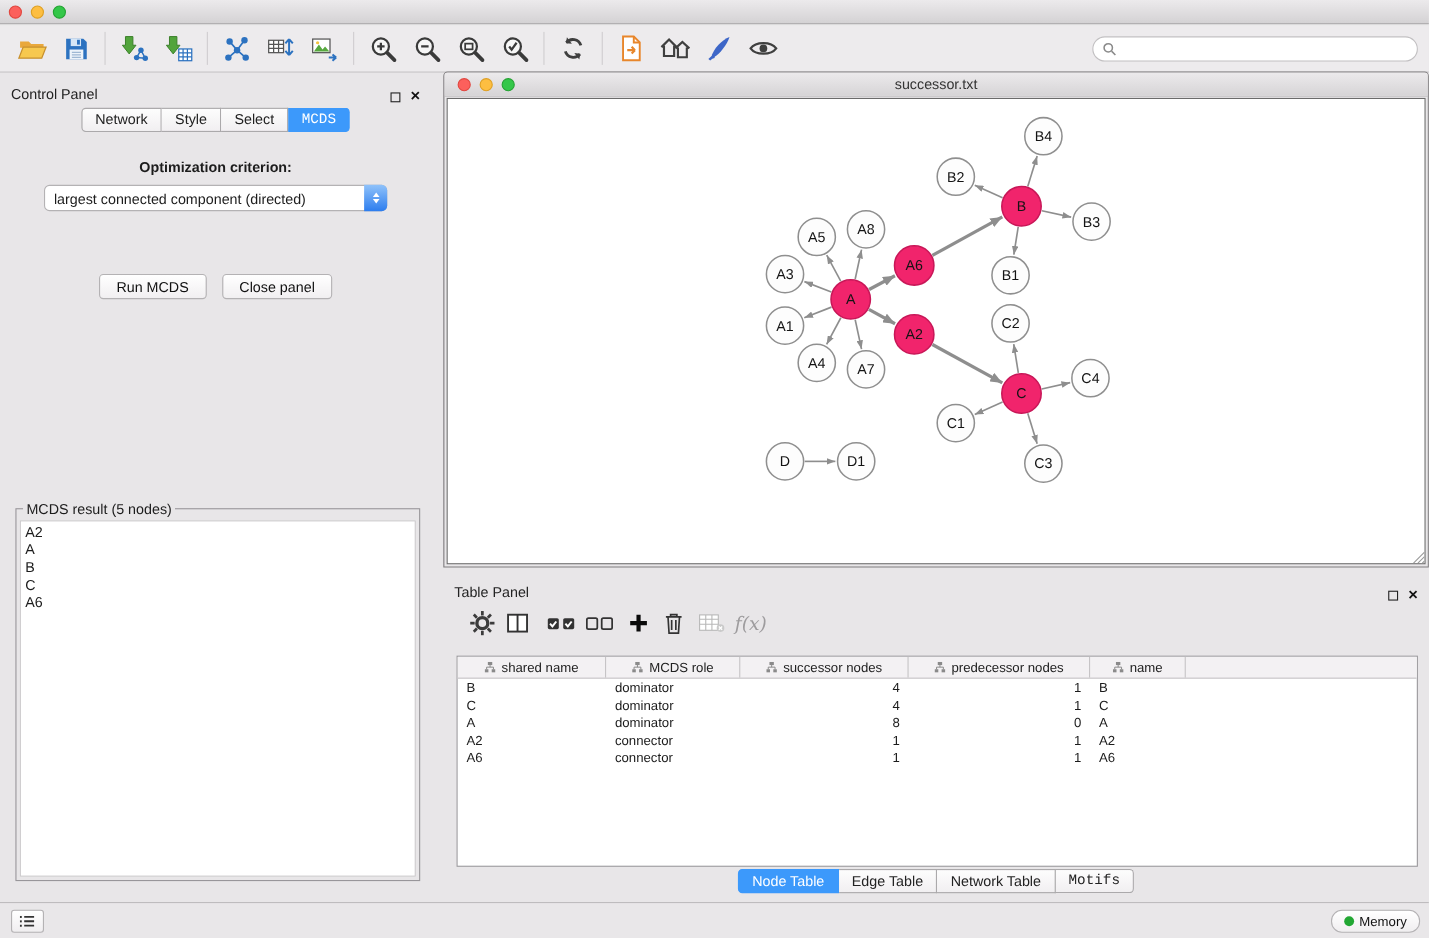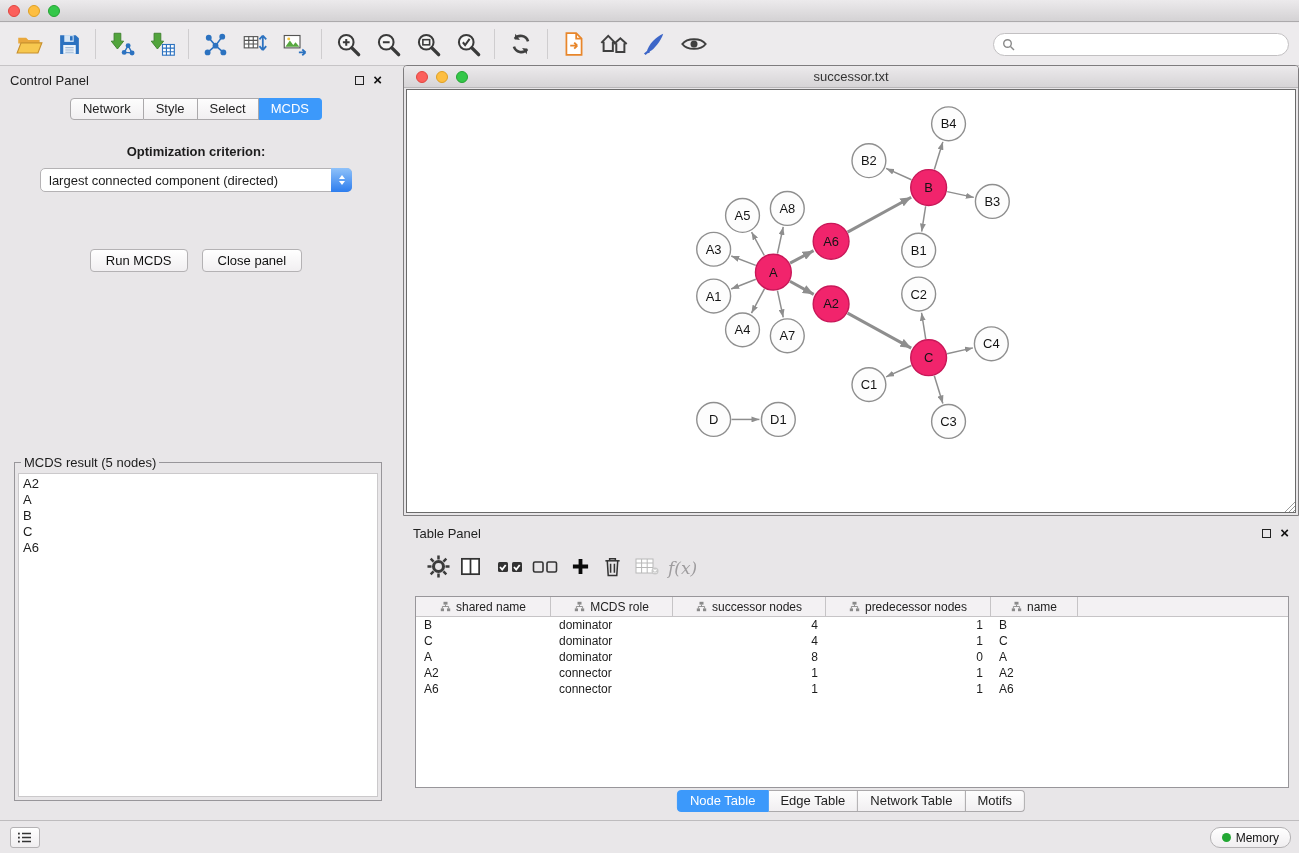--- a/index.html
+++ b/index.html
@@ -19,32 +19,32 @@
   
   .toolbar{position:absolute;left:0;top:23px;width:1299px;height:43px;background:#EDEBED;
     border-bottom:1px solid #C6C4C6;display:flex;align-items:center;padding-left:12px;}
   .tbtn{width:34px;height:36px;margin-right:6px;display:flex;align-items:center;justify-content:center;border-radius:4px;}
   .sep{width:1px;height:30px;background:#CFCDCF;margin:0 9px 0 3px;}
   .search{position:absolute;right:10px;top:10px;width:296px;height:23px;background:#fff;
     border:1px solid #C2C0C2;border-radius:12px;display:flex;align-items:center;padding:0 8px;gap:5px;}
   .search input{border:none;outline:none;flex:1;font-family:inherit;font-size:13px;background:transparent;}
 
   
-  .panel-header{height:26px;display:flex;align-items:center;padding:0 10px;font-size:13px;color:#222;}
+  .panel-header{height:26px;display:flex;align-items:flex-end;padding:0 10px;font-size:13px;color:#222;}
   .ph-icons{margin-left:auto;display:flex;align-items:center;gap:9px;}
   .float-ico{width:9px;height:9px;border:1.5px solid #222;display:inline-block;}
   .close-ico{font-weight:bold;font-size:15px;line-height:10px;color:#111;}
 
   
   .control-panel{position:absolute;left:0;top:67px;width:392px;height:753px;background:#E8E6E8;}
   .seg-row{display:flex;justify-content:center;}
   .seg{border:1px solid #ABA9AB;border-left:none;background:linear-gradient(#FDFDFD,#F1EFF1);
     padding:2px 12px;font-size:13px;line-height:16px;color:#222;}
   .seg:first-child{border-left:1px solid #ABA9AB;border-radius:4px 0 0 4px;}
-  .seg:last-child{border-radius:0 4px 4px 0;}
+  .seg:last-child{border-radius:0 4px 4px 0;font-family:Liberation Mono, monospace;}
   .seg.active{background:#3C99FB;border-color:#3C99FB;color:#fff;}
   .ctrl-tabs{margin-top:5px;}
   .opt-label{margin-top:24px;text-align:center;font-weight:bold;font-size:13px;}
   .dropdown{position:relative;width:312px;height:24px;margin:9px auto 0;border:1px solid #B4B2B4;
     border-radius:5px;background:#fff;display:flex;align-items:center;padding-left:8px;font-size:13px;}
   .stepper{position:absolute;right:-1px;top:-1px;width:21px;height:24px;border-radius:0 5px 5px 0;
     background:linear-gradient(#8FC2FA,#2D7DEE);display:flex;flex-direction:column;align-items:center;justify-content:center;gap:2px;}
   .tri-up{width:0;height:0;border-left:3.5px solid transparent;border-right:3.5px solid transparent;border-bottom:4.5px solid #fff;}
   .tri-down{width:0;height:0;border-left:3.5px solid transparent;border-right:3.5px solid transparent;border-top:4.5px solid #fff;}
   .btn-row{display:flex;justify-content:center;gap:14px;margin-top:13px;}

